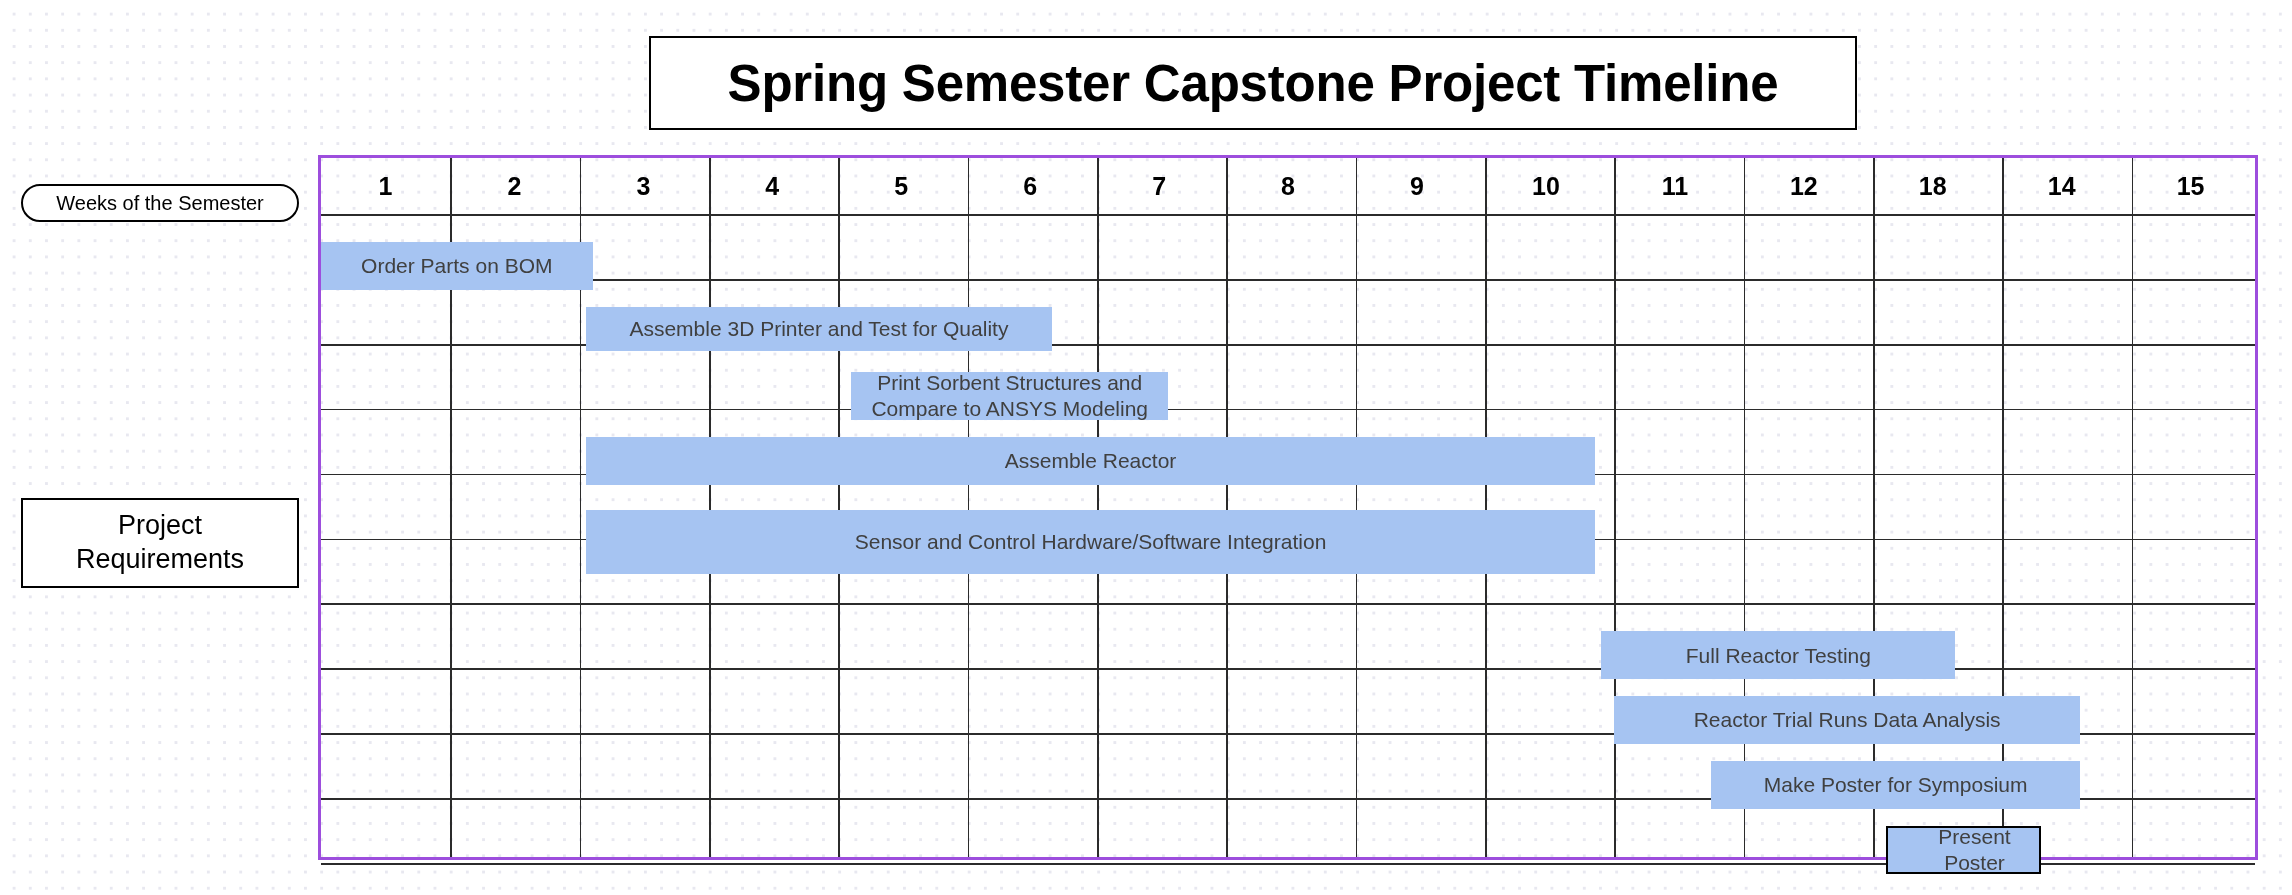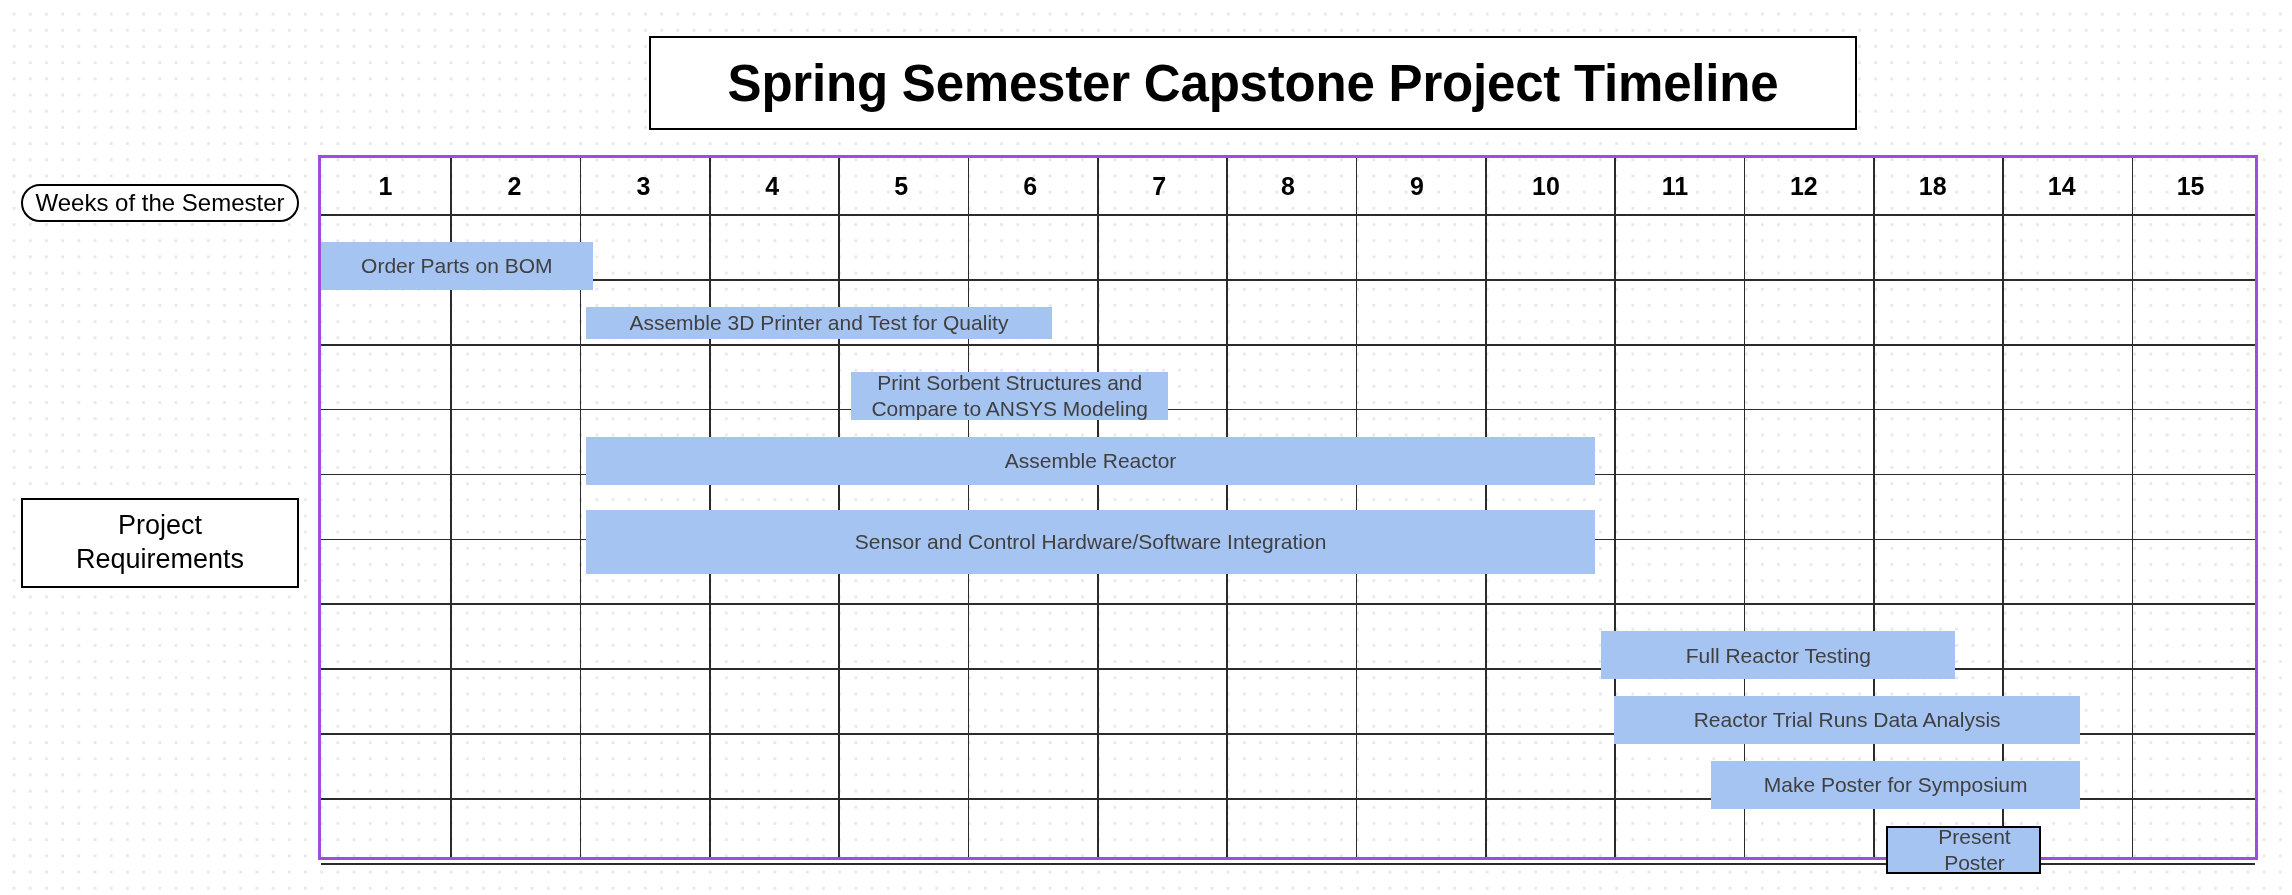--- a/index.html
+++ b/index.html
@@ -52,21 +52,21 @@
     display: flex;
     align-items: center;
     justify-content: center;
     text-align: center;
   }
   #weeks-label {
     left: 21px;
     top: 184px;
     width: 278px;
     height: 38px;
-    font-size: 24px;
+    font-size: 20px;
     border-radius: 19px;
   }
   #requirements-label {
     left: 21px;
     top: 498px;
     width: 278px;
     height: 90px;
     font-size: 27px;
     line-height: 1.25;
     padding: 16px 8px;
@@ -207,21 +207,21 @@
         <div class="row-line" style="top: 445.4px;"></div>
         <div class="row-line" style="top: 510.3px;"></div>
         <div class="row-line" style="top: 575.2px;"></div>
         <div class="row-line" style="top: 640.1px;"></div>
         <div class="row-line" style="top: 705px;"></div>
       </div>
     <div id="task-bars">
         <div class="task-bar" style="left: 0px; width: 271.6px; top: 83.92px; height: 48px; background: rgb(166, 196, 242);">
           <span>Order Parts on BOM</span>
         </div>
-        <div class="task-bar" style="left: 265.133px; width: 465.6px; top: 148.82px; height: 32px; background: rgb(166, 196, 242);">
+        <div class="task-bar" style="left: 265.133px; width: 465.6px; top: 148.82px; height: 44px; background: rgb(166, 196, 242);">
           <span>Assemble 3D Printer and Test for Quality</span>
         </div>
         <div class="task-bar" style="left: 530.267px; width: 316.867px; top: 213.72px; height: 48px; background: rgb(166, 196, 242);">
           <span>Print Sorbent Structures and Compare to ANSYS Modeling</span>
         </div>
         <div class="task-bar" style="left: 265.133px; width: 1008.8px; top: 278.62px; height: 48px; background: rgb(166, 196, 242);">
           <span>Assemble Reactor</span>
         </div>
         <div class="task-bar" style="left: 265.133px; width: 1008.8px; top: 352px; height: 64px; background: rgb(166, 196, 242);">
           <span>Sensor and Control Hardware/Software Integration</span>

